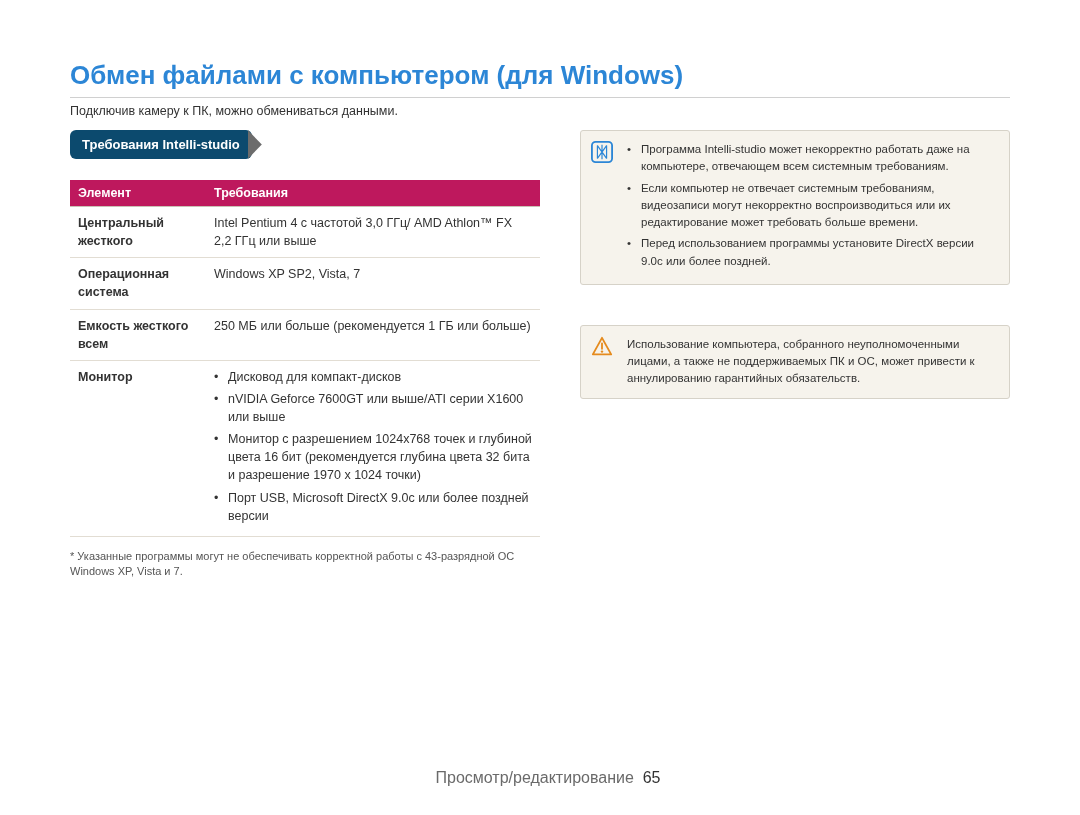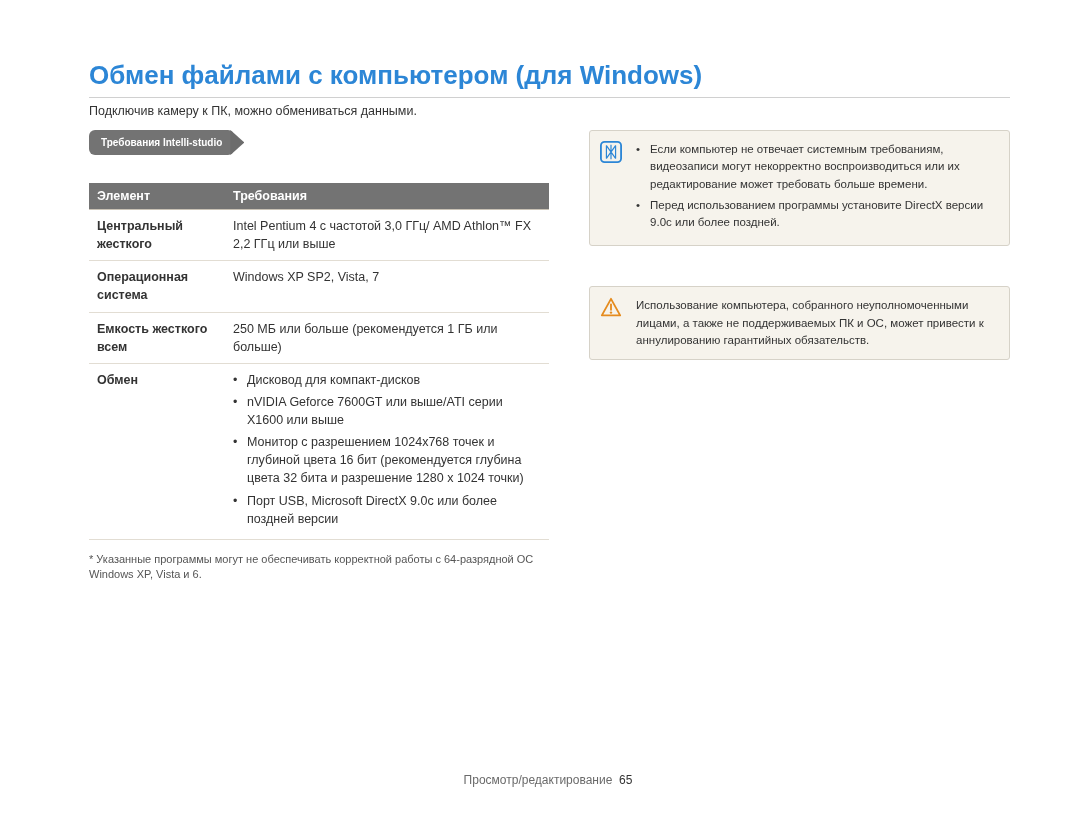--- a/index.html
+++ b/index.html
@@ -6,21 +6,21 @@
     margin: 0;
     padding: 0;
     background: #ffffff;
     width: 1080px;
     height: 815px;
     font-family: Arial, Helvetica, sans-serif;
     color: #333333;
   }
 
   .page {
-    padding: 60px 70px 0 89px;
+    padding: 60px 70px 0 70px;
     position: relative;
     height: 100%;
     box-sizing: border-box;
     border-radius: 15px;
   }
 
   .title {
     color: #2c86d6;
     font-size: 26px;
     font-weight: bold;
@@ -37,47 +37,47 @@
   .columns {
     display: flex;
     gap: 40px;
   }
 
   .left-col { width: 470px; }
   .right-col { width: 430px; }
 
   .badge {
     display: inline-block;
-    background: #737373;
+    background: #0c4a6e;
     color: #ffffff;
     font-weight: bold;
-    font-size: 10px;
+    font-size: 13px;
     padding: 7px 12px 7px 12px;
     border-top-left-radius: 6px;
     border-top-right-radius: 6px;
     border-bottom-left-radius: 6px;
     border-bottom-right-radius: 6px;
     position: relative;
-    margin-bottom: 28px;
+    margin-bottom: 21px;
   }
   .badge::after {
     content: "";
     position: absolute;
     right: -10px; top: 0; bottom: 0; width: 14px;
     background: #6c6c6c;
     clip-path: polygon(0 0, 100% 50%, 0 100%);
   }
 
   table.req {
     border-collapse: collapse;
     width: 100%;
     font-size: 12.5px;
   }
   table.req th {
-    background: #737373;
+    background: #be185d;
     color: #ffffff;
     text-align: left;
     font-weight: bold;
     padding: 6px 8px;
     border-bottom: 1px solid #c9c2b5;
   }
   table.req td {
     padding: 7px 8px;
     border-bottom: 1px solid #e2ddd3;
     vertical-align: top;
@@ -115,21 +115,21 @@
     position: absolute;
     left: 10px; top: 10px;
     width: 22px; height: 22px;
   }
 
   .footer {
     position: absolute;
     bottom: 28px;
     left: 16px; right: 0;
     text-align: center;
-    font-size: 12px;
+    font-size: 16px;
     color: #6a6a6a;
   }
   .footer .page-num { color: #333; }
 </style>
 </head>
 <body>
 
 <div class="page">
 
   <div class="title">Обмен файлами с компьютером (для Windows)</div>
@@ -154,47 +154,48 @@
           </tr>
           <tr>
             <td class="key">Операционная система</td>
             <td>Windows XP SP2, Vista, 7</td>
           </tr>
           <tr>
             <td class="key">Емкость жесткого всем</td>
             <td>250 МБ или больше (рекомендуется 1 ГБ или больше)</td>
           </tr>
           <tr>
-            <td class="key">Обмен</td>
+            <td class="key">Монитор</td>
             <td>
               <ul class="bullets">
                 <li>Дисковод для компакт-дисков</li>
                 <li>nVIDIA Geforce 7600GT или выше/ATI серии X1600 или выше</li>
-                <li>Монитор с разрешением 1024x768 точек и глубиной цвета 16 бит (рекомендуется глубина цвета 32 бита и разрешение 1280 x 1024 точки)</li>
+                <li>Монитор с разрешением 1024x768 точек и глубиной цвета 16 бит (рекомендуется глубина цвета 32 бита и разрешение 1970 x 1024 точки)</li>
                 <li>Порт USB, Microsoft DirectX 9.0c или более поздней версии</li>
               </ul>
             </td>
           </tr>
         </tbody>
       </table>
 
-      <div class="footnote">* Указанные программы могут не обеспечивать корректной работы с 64-разрядной ОС Windows XP, Vista и 6.</div>
+      <div class="footnote">* Указанные программы могут не обеспечивать корректной работы с 43-разрядной ОС Windows XP, Vista и 7.</div>
     </div>
 
     <div class="right-col">
 
       <div class="note-box">
         <span class="note-icon">
           <svg viewBox="0 0 24 24" width="22" height="22">
             <rect x="1" y="1" width="22" height="22" rx="4" ry="4" fill="none" stroke="#2c86d6" stroke-width="2"></rect>
             <path d="M7 5 L17 19 M7 19 L17 5 M12 4 L12 20" stroke="#2c86d6" stroke-width="1.3" fill="none"></path>
             <path d="M7 5 L7 19 M17 5 L17 19" stroke="#2c86d6" stroke-width="1.3" fill="none"></path>
           </svg>
         </span>
         <ul class="bullets">
+          <li>Программа Intelli-studio может некорректно работать даже на компьютере, отвечающем всем системным требованиям.</li>
           <li>Если компьютер не отвечает системным требованиям, видеозаписи могут некорректно воспроизводиться или их редактирование может требовать больше времени.</li>
           <li>Перед использованием программы установите DirectX версии 9.0c или более поздней.</li>
         </ul>
       </div>
 
       <div class="note-box warning">
         <span class="note-icon">
           <svg viewBox="0 0 24 24" width="22" height="22">
             <path d="M12 2 L22 20 L2 20 Z" fill="none" stroke="#e58b1e" stroke-width="2" stroke-linejoin="round"></path>
             <line x1="12" y1="8" x2="12" y2="14" stroke="#e58b1e" stroke-width="2" stroke-linecap="round"></line>

